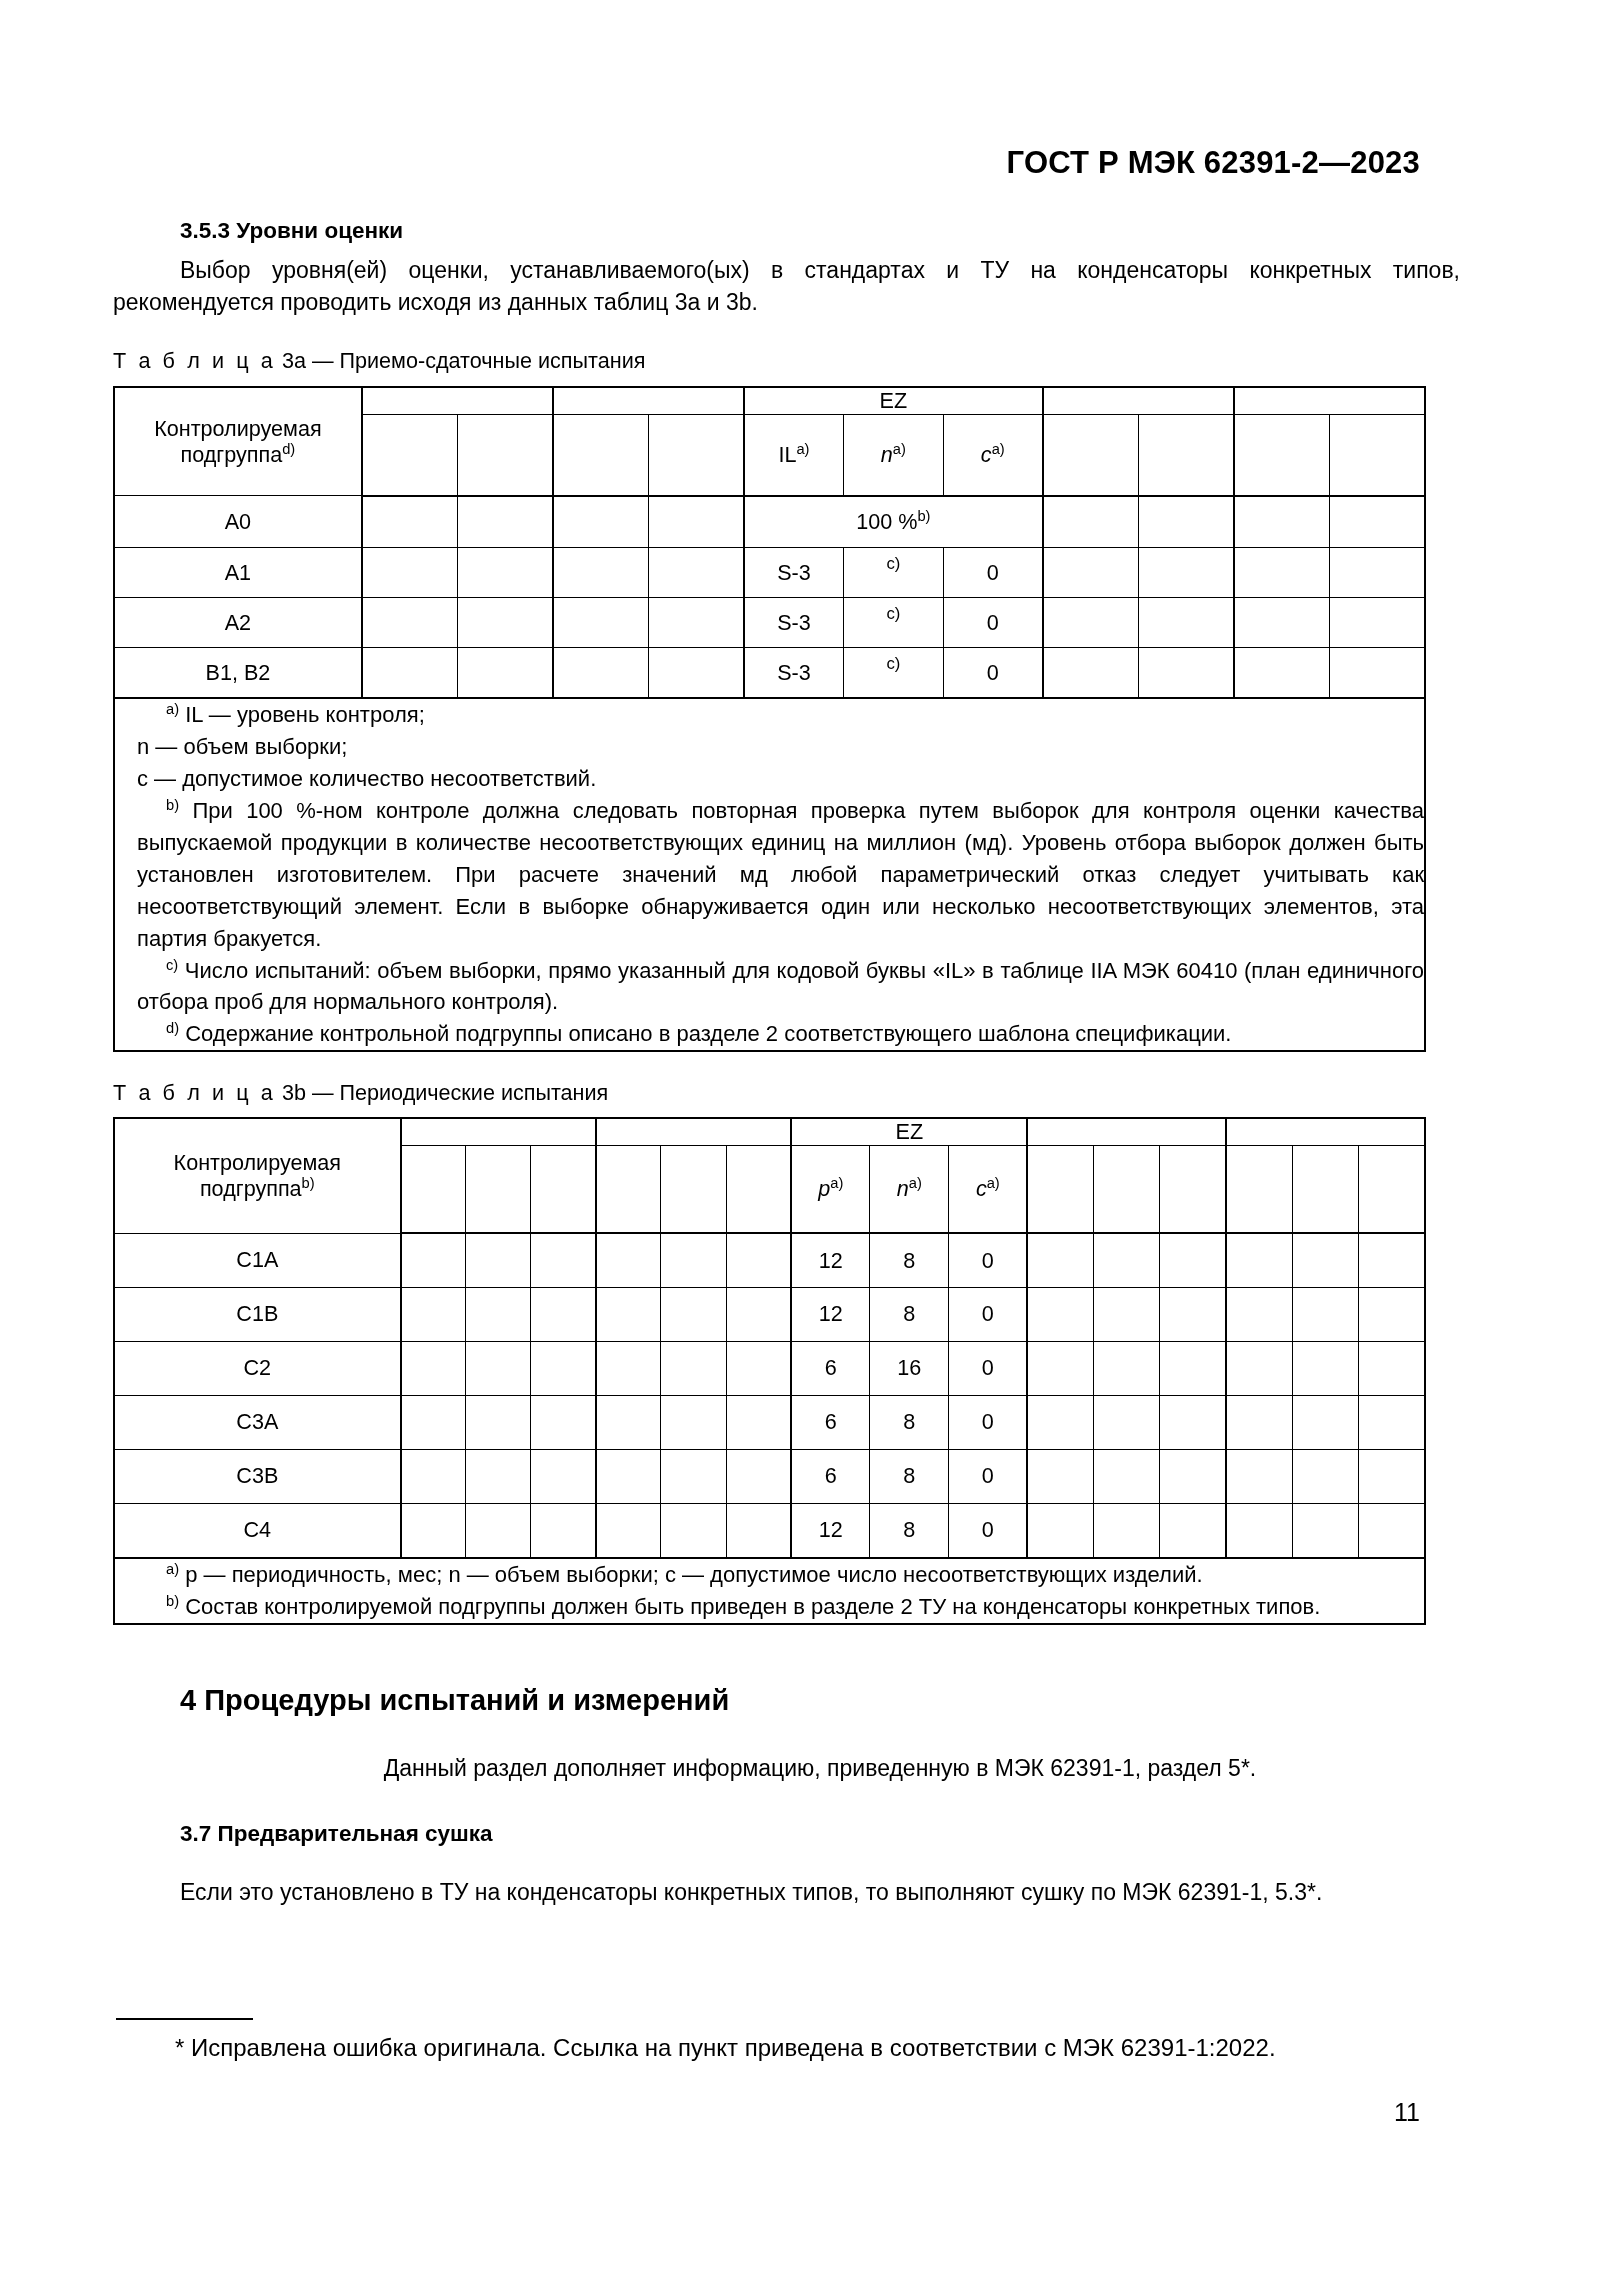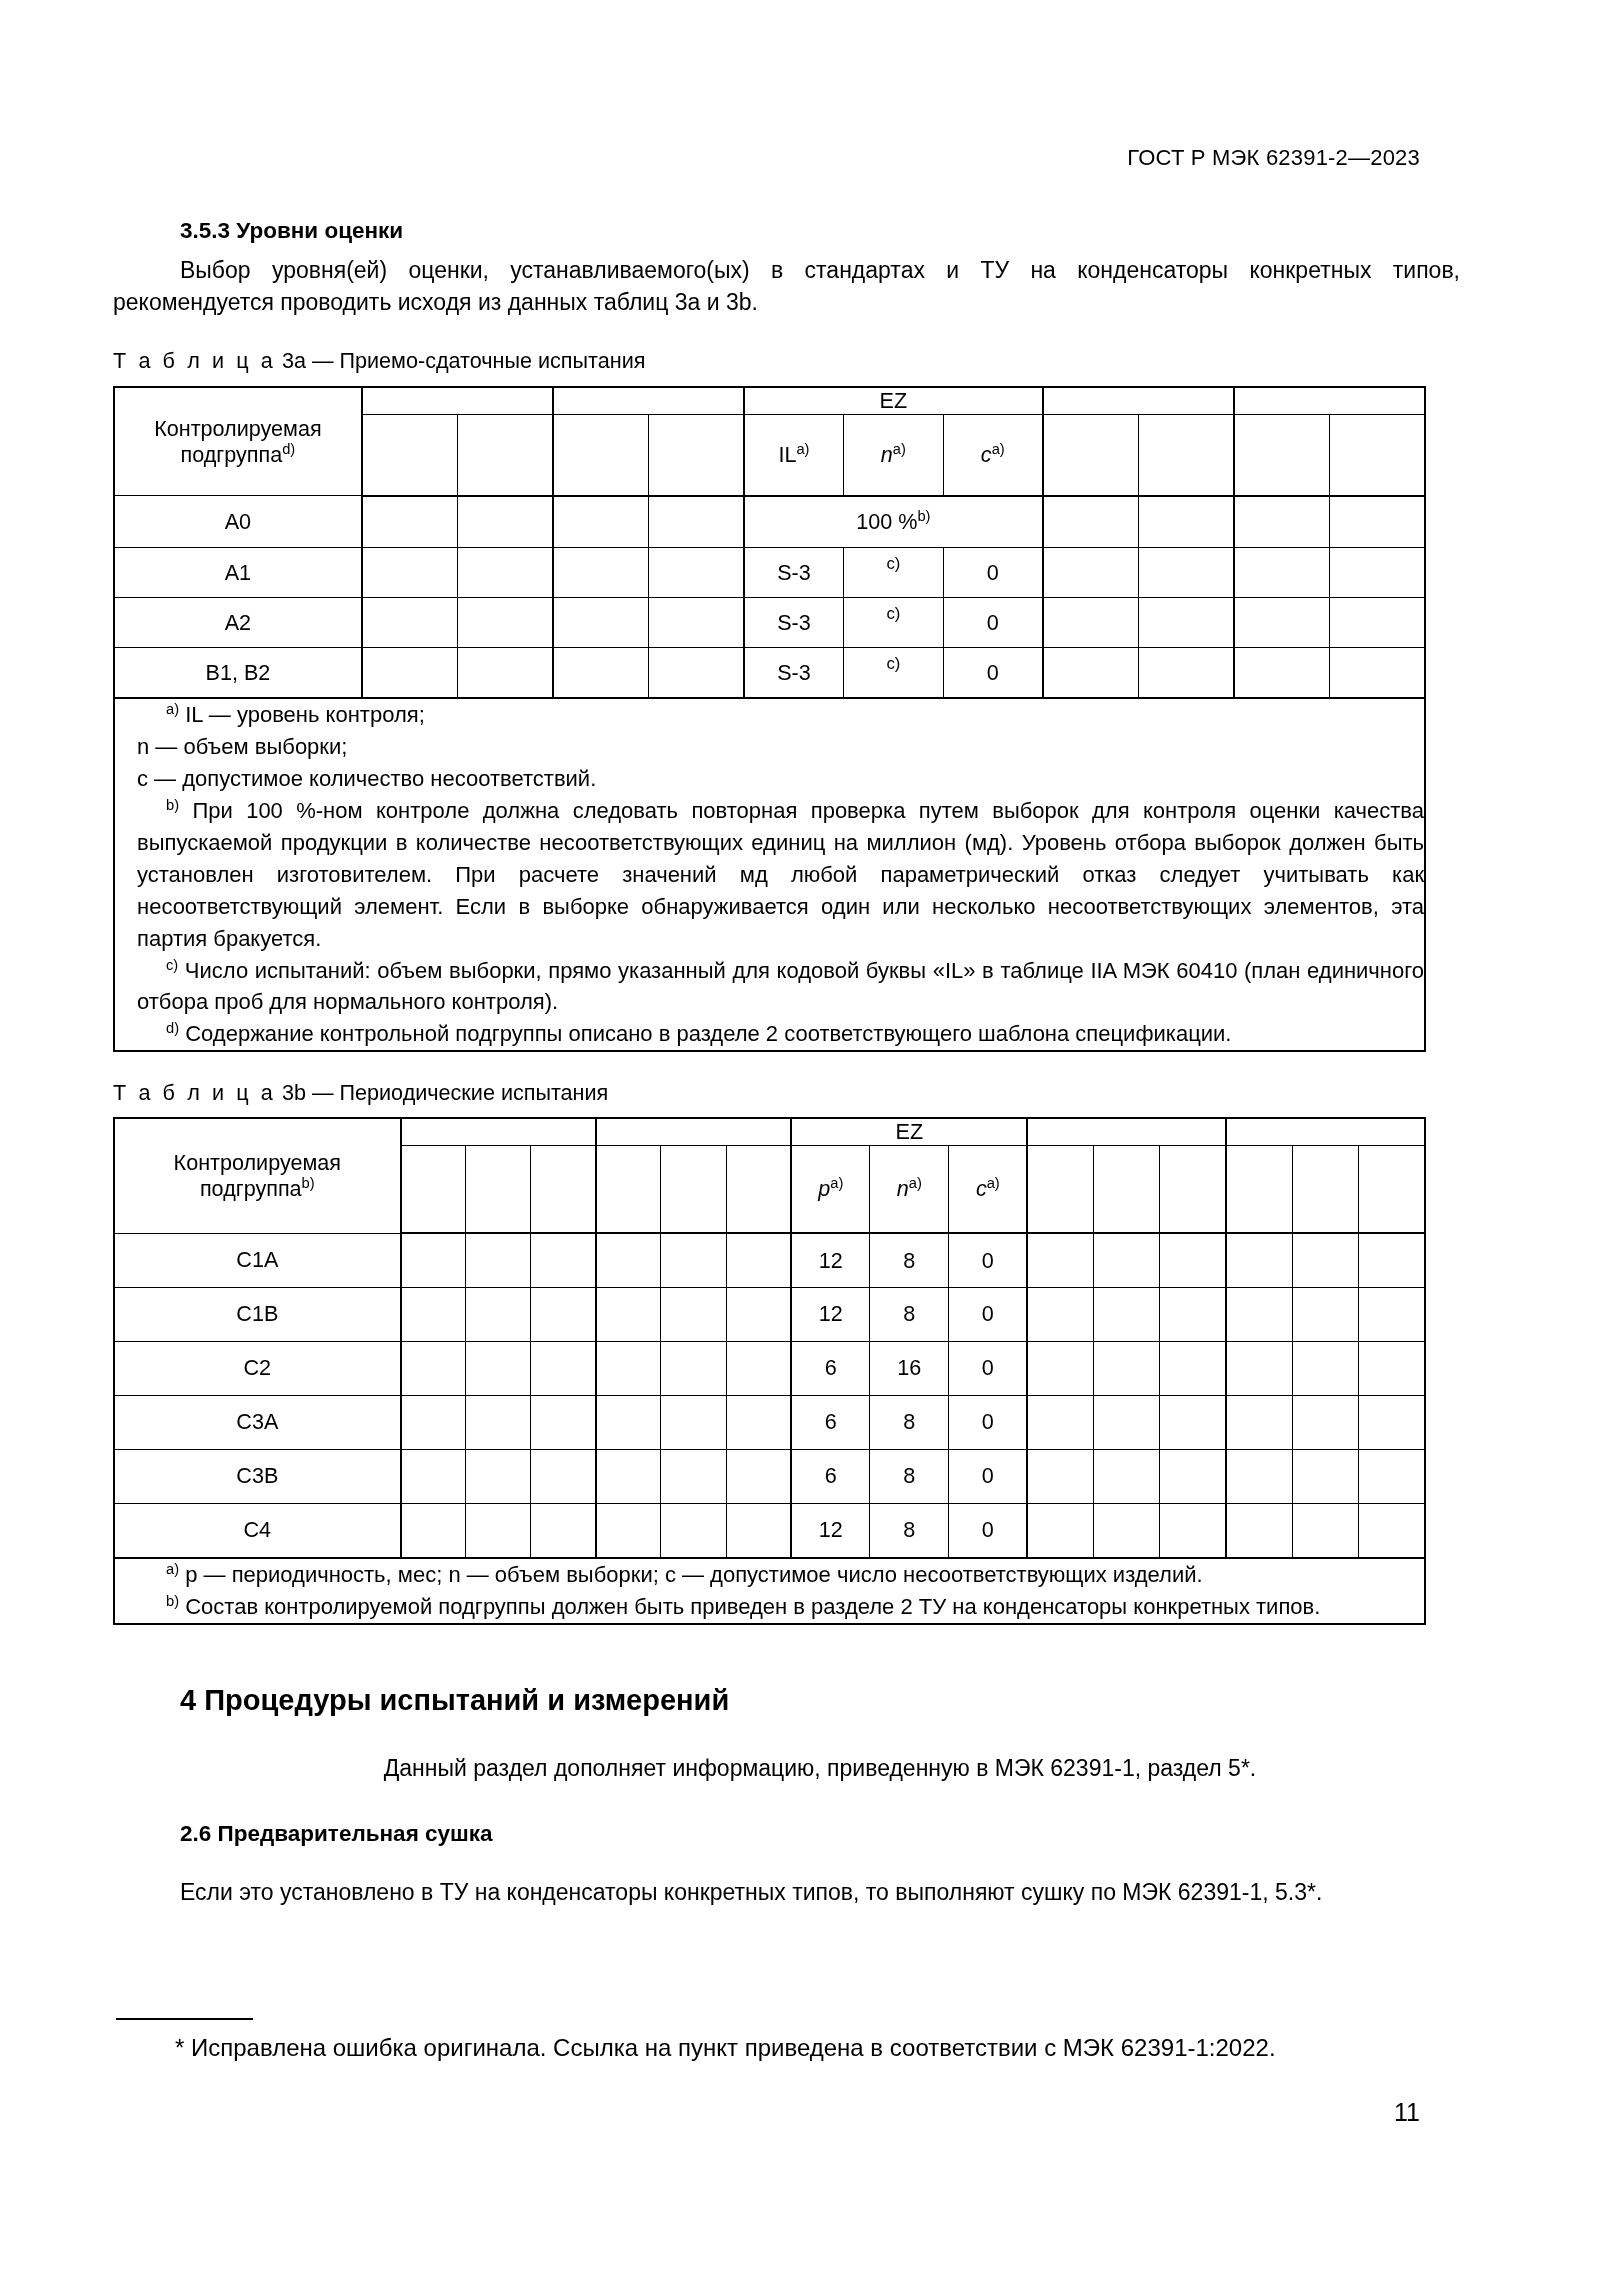--- a/index.html
+++ b/index.html
@@ -18,22 +18,22 @@
     margin: 0 auto;
     background: #ffffff;
     box-sizing: border-box;
   }
 
   
   .page-header {
     position: absolute;
     top: 145px;
     right: 201px;
-    font-size: 22px;
-    font-weight: normal;
+    font-size: 31px;
+    font-weight: bold;
     letter-spacing: 0.2px;
     white-space: nowrap;
   }
 
   
   .content {
     position: absolute;
     left: 113px;
     top: 218px;
     width: 1347px;
@@ -454,21 +454,21 @@
             <p><span class="sub">b)</span> <span>Состав контролируемой подгруппы должен быть приведен в разделе 2 ТУ на конденсаторы конкретных типов.</span></p>
           </td>
         </tr>
       </tbody>
     </table>
 
     <h2 class="section" style="margin-top:59px;">4  Процедуры испытаний и измерений</h2>
 
     <p class="body nojust" style="margin-top:35px;">Данный раздел дополняет информацию, приведенную в МЭК 62391-1, раздел 5*.</p>
 
-    <h3 class="clause" style="margin-top:37px;margin-bottom:0;">2.6  Предварительная сушка</h3>
+    <h3 class="clause" style="margin-top:37px;margin-bottom:0;">3.7  Предварительная сушка</h3>
 
     <p class="body" style="margin-top:29px;">Если это установлено в ТУ на конденсаторы конкретных типов, то выполняют сушку по МЭК 62391-1, 5.3*.</p>
 
   </div>
 
   <div class="footnote-rule"></div>
   <div class="page-footnote">* Исправлена ошибка оригинала. Ссылка на пункт приведена в соответствии с МЭК 62391-1:2022.</div>
   <div class="page-number">11</div>
 
 </div>

